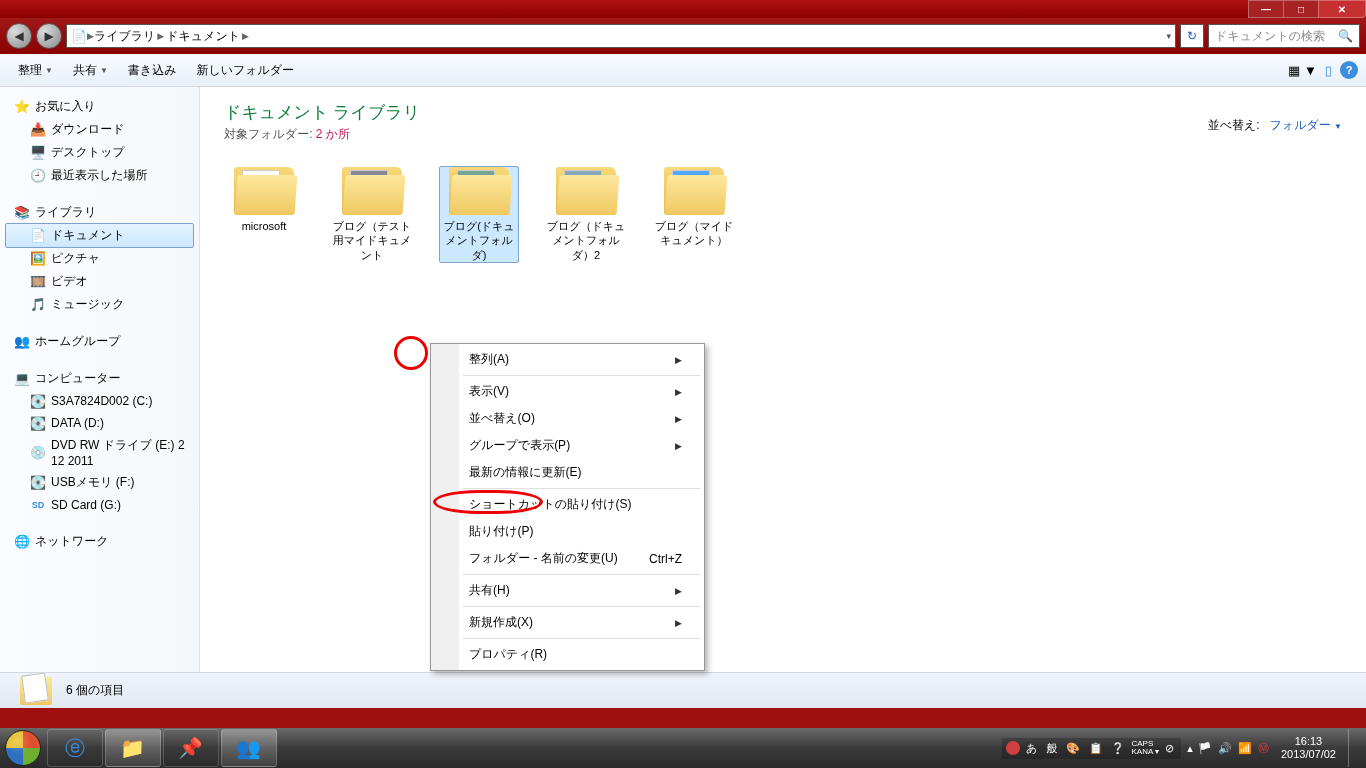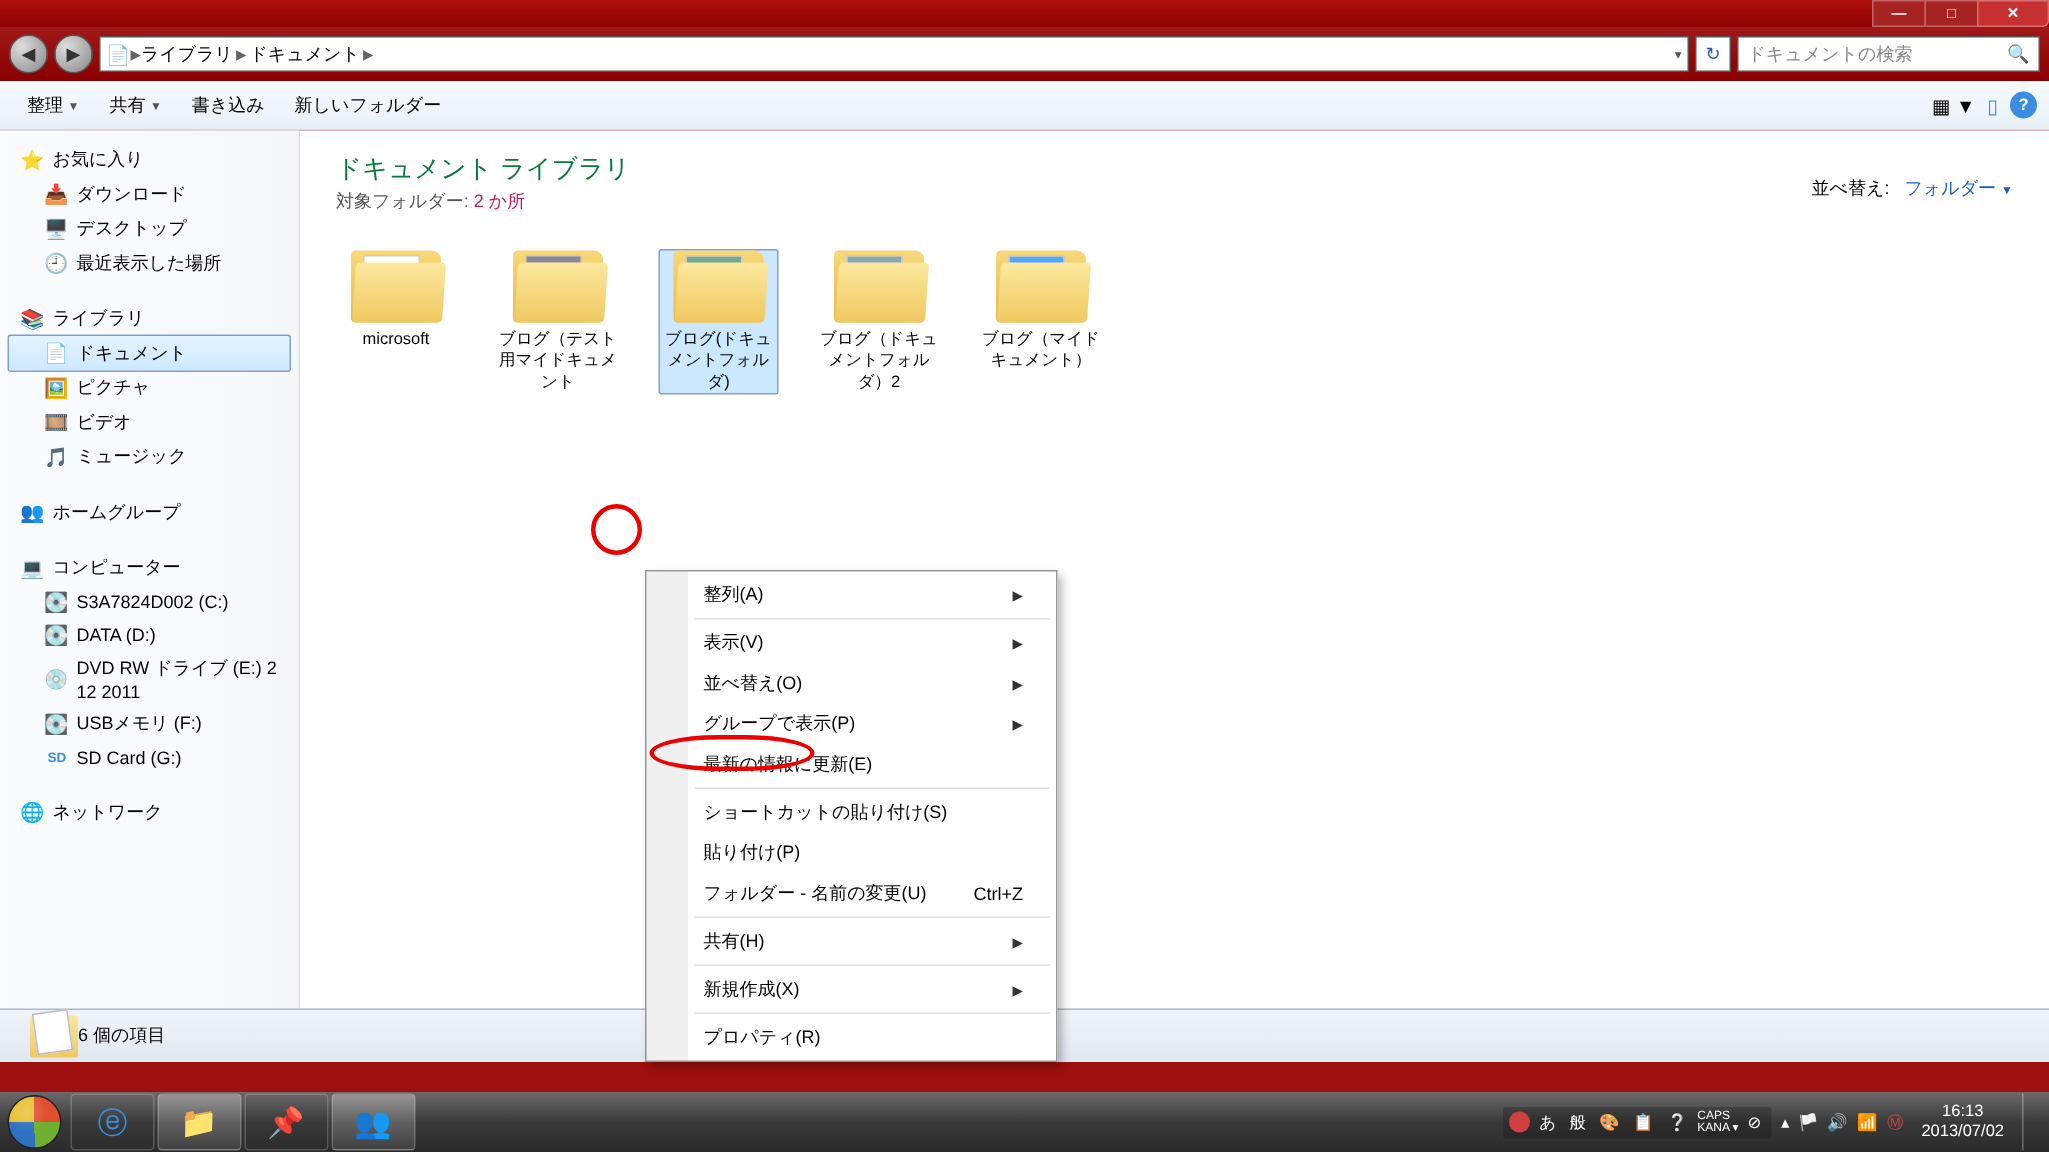--- a/index.html
+++ b/index.html
@@ -14,21 +14,21 @@
 .window-btn.close { background: #c73030; width: 48px; border-radius: 0 0 4px 0; }
 .wb-glyph { color: #fff; font-size: 10px; font-weight: bold; }
 
 
 .addressrow { height: 36px; background: linear-gradient(180deg, #a01818 0%, #8b0000 100%); display: flex; align-items: center; padding: 0 6px; gap: 4px; }
 .navbtn { width: 26px; height: 26px; border-radius: 50%; background: radial-gradient(circle at 30% 30%, #ddd, #888); border: 1px solid #555; display: flex; align-items: center; justify-content: center; color: #333; font-size: 12px; }
 .addressbar { flex: 1; height: 24px; background: #fff; border: 1px solid #555; display: flex; align-items: center; padding: 0 4px; font-size: 12px; }
 .breadcrumb { display: flex; align-items: center; gap: 2px; }
 .bc-sep { color: #666; font-size: 9px; }
 .refreshbtn { width: 24px; height: 24px; background: #fff; border: 1px solid #555; display: flex; align-items: center; justify-content: center; font-size: 12px; color: #1e5fbf; }
-.searchbox { width: 202px; height: 24px; background: #fff; border: 1px solid #555; display: flex; align-items: center; padding: 0 6px; font-size: 12px; color: #888; justify-content: space-between; }
+.searchbox { width: 152px; height: 24px; background: #fff; border: 1px solid #555; display: flex; align-items: center; padding: 0 6px; font-size: 12px; color: #888; justify-content: space-between; }
 
 
 .toolbar { height: 32px; background: linear-gradient(180deg, #f7fbff 0%, #e8f0f8 100%); border-bottom: 1px solid #d0d8e0; display: flex; align-items: center; padding: 16px 8px; font-size: 12px; }
 .toolbar-item { padding: 4px 10px; display: flex; align-items: center; gap: 3px; }
 .toolbar-item .drop { font-size: 8px; color: #555; }
 .toolbar-right { margin-left: auto; display: flex; gap: 8px; align-items: center; }
 .help-icon { width: 18px; height: 18px; border-radius: 50%; background: #3a8de0; color: #fff; display: flex; align-items: center; justify-content: center; font-size: 11px; font-weight: bold; }
 
 
 .explorer-body { background: #fff; display: flex; height: 585px; }
@@ -48,32 +48,32 @@
 
 .folders { display: flex; gap: 28px; margin-top: 24px; flex-wrap: wrap; }
 .folder-item { width: 80px; text-align: center; font-size: 11px; line-height: 1.3; }
 .folder-item.selected { background: #cce8ff; border: 1px solid #7da2ce; margin: -1px; border-radius: 2px; }
 .folder-icon { width: 60px; height: 48px; margin: 0 auto 4px; position: relative; }
 .folder-back { position: absolute; inset: 0; background: linear-gradient(180deg, #f8d878 0%, #e8b848 100%); border-radius: 3px 6px 3px 3px; }
 .folder-front { position: absolute; left: 2px; bottom: 0; right: -2px; top: 8px; background: linear-gradient(180deg, #fce89f 0%, #f0c860 100%); border-radius: 3px; transform: skewX(-4deg); }
 .folder-paper { position: absolute; top: 3px; left: 8px; width: 38px; height: 40px; background: #fff; border: 1px solid #ccc; }
 
 
-.context-menu { position: absolute; left: 430px; top: 380px; width: 275px; background: linear-gradient(90deg, #f0f0f0 0%, #f0f0f0 28px, #fff 28px, #fff 100%); border: 1px solid #979797; box-shadow: 3px 3px 6px rgba(0,0,0,0.3); font-size: 12px; padding: 2px; z-index: 100; }
+.context-menu { position: absolute; left: 430px; top: 343px; width: 275px; background: linear-gradient(90deg, #f0f0f0 0%, #f0f0f0 28px, #fff 28px, #fff 100%); border: 1px solid #979797; box-shadow: 3px 3px 6px rgba(0,0,0,0.3); font-size: 12px; padding: 2px; z-index: 100; }
 .menu-item { padding: 5px 20px 5px 36px; display: flex; justify-content: space-between; align-items: center; }
 .menu-sep { height: 1px; background: #e0e0e0; margin: 2px 2px 2px 30px; }
 .menu-arrow { font-size: 9px; color: #333; }
 
 
 .circle-annotation { position: absolute; border: 3px solid #e00; border-radius: 50%; pointer-events: none; z-index: 200; }
 .circle1 { left: 394px; top: 336px; width: 34px; height: 34px; }
 .oval-annotation { position: absolute; border: 3px solid #e00; border-radius: 50%/60%; pointer-events: none; z-index: 200; left: 433px; top: 490px; width: 110px; height: 24px; }
 
 
-.statusbar { height: 36px; background: linear-gradient(180deg, #f0f4fa 0%, #e0e8f0 100%); border-top: 1px solid #d0d8e0; display: flex; align-items: center; padding: 0 20px; font-size: 12px; }
+.statusbar { height: 36px; background: linear-gradient(180deg, #f0f4fa 0%, #e0e8f0 100%); border-top: 1px solid #d0d8e0; display: flex; align-items: center; padding: 0 20px; font-size: 12px; gap: 14px; }
 .status-icon { width: 32px; height: 28px; background: linear-gradient(180deg, #fce89f, #f0c860); border-radius: 2px; position: relative; }
 .status-icon::before { content: ''; position: absolute; top: -3px; left: 3px; width: 22px; height: 26px; background: #fff; border: 1px solid #bbb; transform: rotate(-8deg); }
 
 
 .taskbar { position: absolute; bottom: 0; left: 0; right: 0; height: 40px; background: linear-gradient(180deg, #6a6a6a 0%, #3a3a3a 50%, #2a2a2a 100%); display: flex; align-items: center; }
 .start-orb { width: 46px; height: 40px; display: flex; align-items: center; justify-content: center; }
 .orb { width: 36px; height: 36px; border-radius: 50%; background: radial-gradient(circle at 35% 30%, #fff3 0%, transparent 40%), conic-gradient(#e05030 0 90deg, #70b030 90deg 180deg, #3070c0 180deg 270deg, #e8c030 270deg 360deg); border: 1px solid #222; }
 .task-item { width: 56px; height: 38px; border: 1px solid rgba(255,255,255,0.2); border-radius: 3px; margin: 0 1px; display: flex; align-items: center; justify-content: center; font-size: 20px; }
 .task-item.active { background: linear-gradient(180deg, rgba(255,255,255,0.3), rgba(255,255,255,0.1)); }
 .tray { margin-left: auto; display: flex; align-items: center; gap: 6px; padding-right: 6px; color: #fff; font-size: 11px; }

